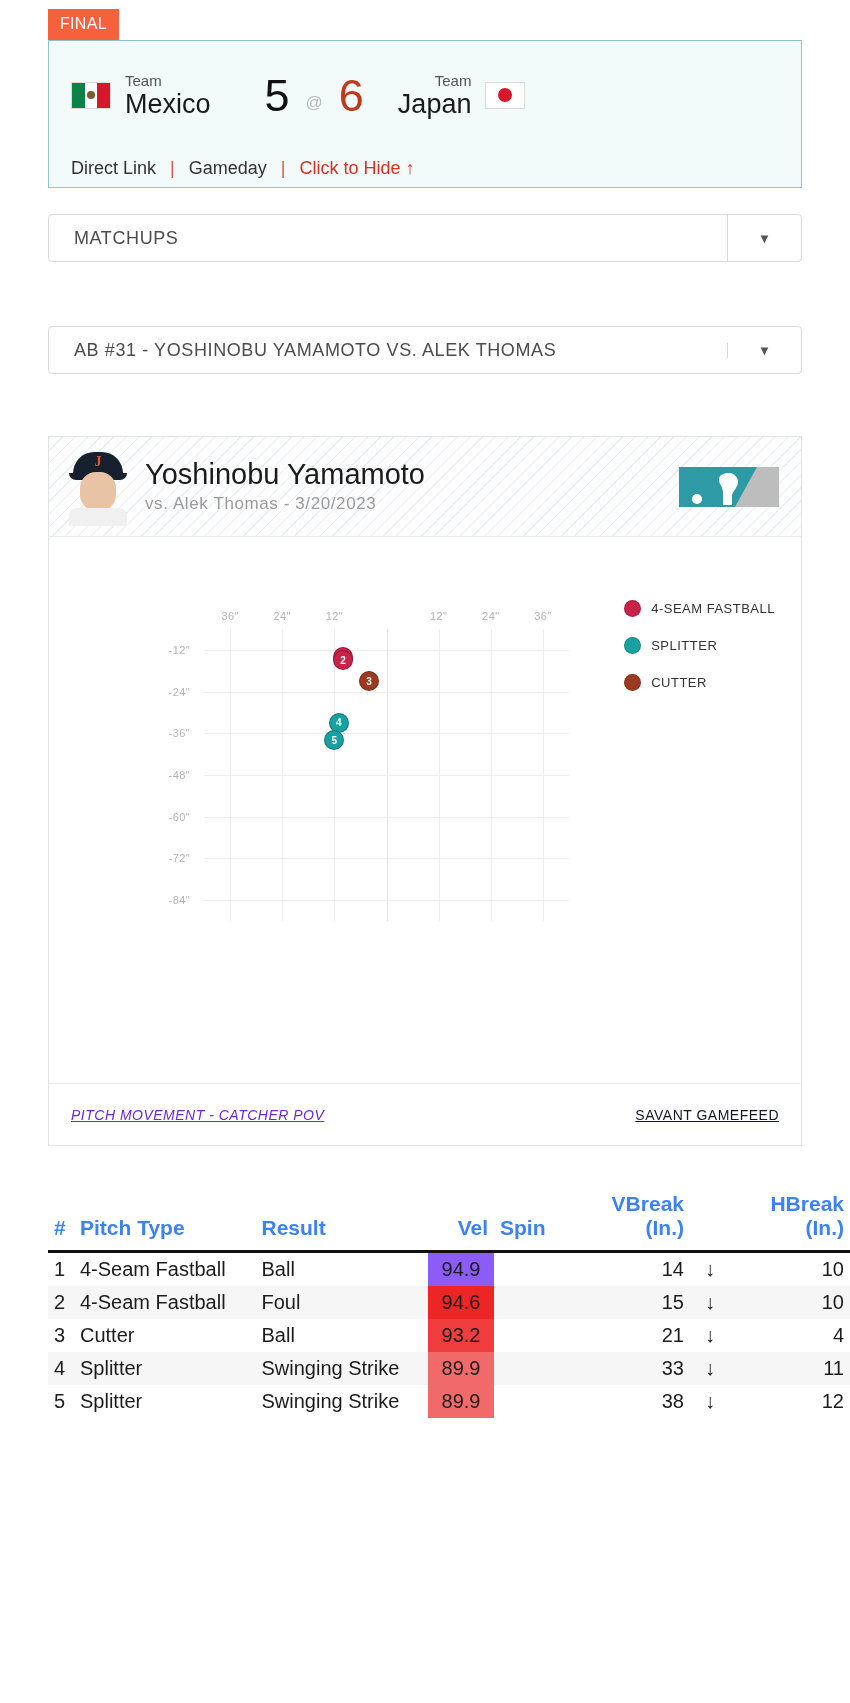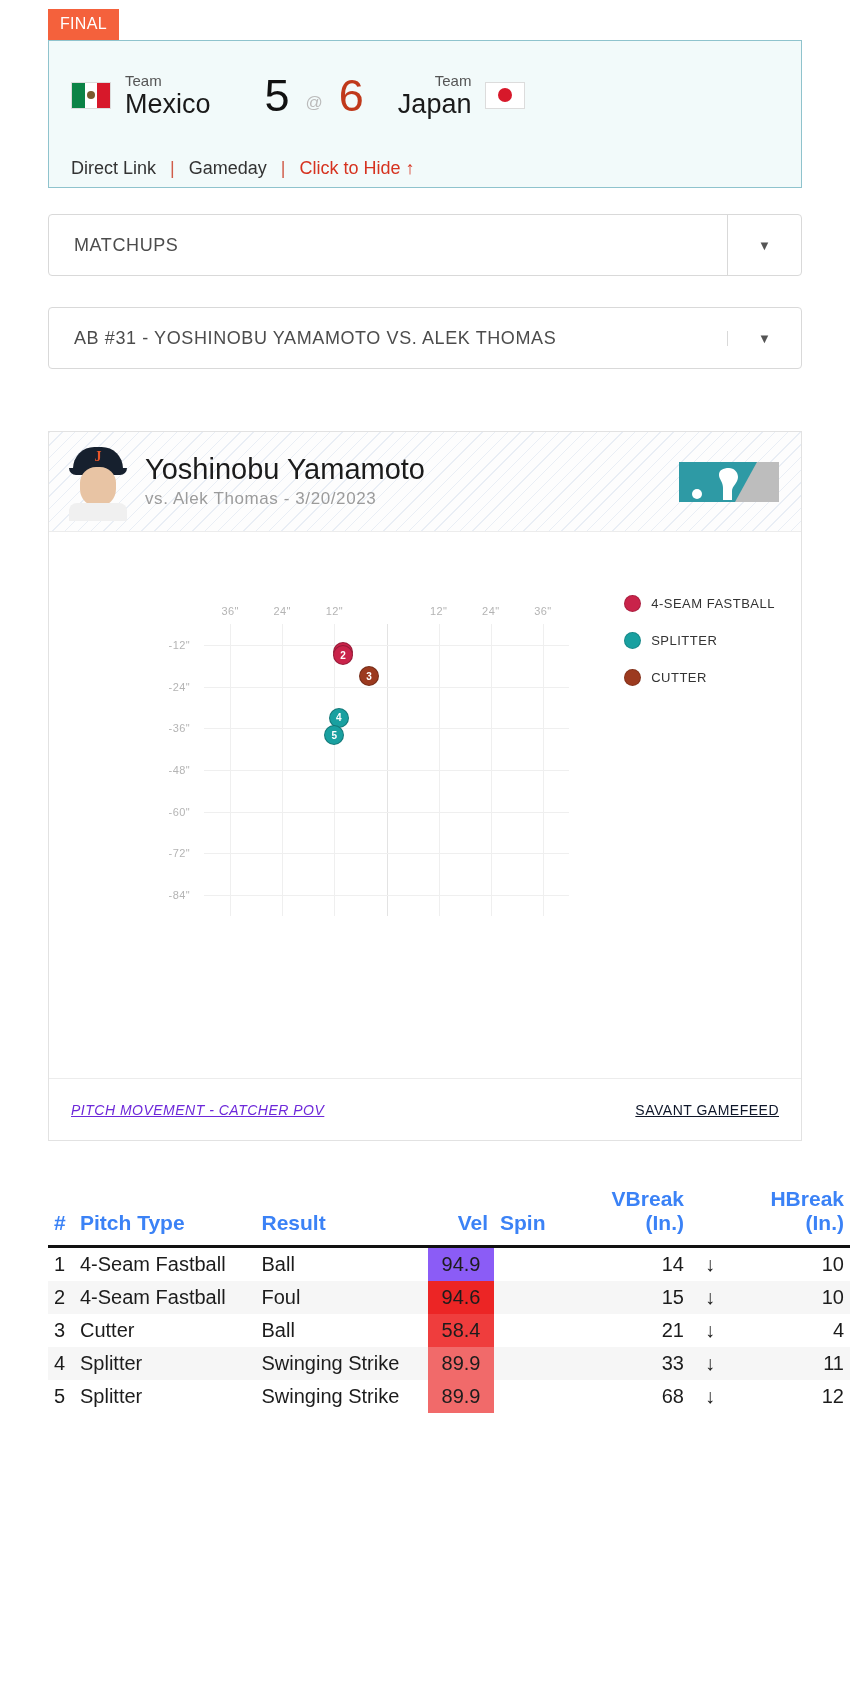--- a/index.html
+++ b/index.html
@@ -70,27 +70,27 @@
     position:absolute; left:22px; bottom:8px;
     font-size:18px; color:#333;
   }
   .links-row a{ color:#333; text-decoration:none; }
   .links-row .sep{ color:#d05c4a; margin:0 9px; }
   .links-row .hide{ color:#d6321f; }
 
   
   .select-wrap{
     margin:26px 24px 0 24px;
-    height:62px;
+    height:48px;
     border:1px solid #d9d9d9;
     border-radius:4px;
     display:flex; align-items:stretch;
     background:#fff;
   }
-  .select-wrap.second{ margin-top:31px;align-items:center; }
+  .select-wrap.second{ margin-top:64px;align-items:center; }
   .select-val{
     flex:1; display:flex; align-items:center;
     padding-left:25px;
     font-size:18px; letter-spacing:.6px;
     color:#4c4c4c;
   }
   .select-arrow{
     width:74px; border-left:1px solid #d9d9d9;
     display:flex;align-items:center;justify-content:center;
     color:#555; font-size:13px;
@@ -395,21 +395,21 @@
           <td class="c-vel" style="background: rgb(236, 37, 37);">94.6</td>
           <td class="c-spin"></td>
           <td class="c-vb">15</td>
           <td class="c-arrow">↓</td>
           <td class="c-hb">10</td>
         </tr>
         <tr>
           <td class="c-num">3</td>
           <td class="c-type">Cutter</td>
           <td class="c-res">Ball</td>
-          <td class="c-vel" style="background: rgb(239, 61, 61);">58.4</td>
+          <td class="c-vel" style="background: rgb(239, 61, 61);">93.2</td>
           <td class="c-spin"></td>
           <td class="c-vb">21</td>
           <td class="c-arrow">↓</td>
           <td class="c-hb">4</td>
         </tr>
         <tr>
           <td class="c-num">4</td>
           <td class="c-type">Splitter</td>
           <td class="c-res">Swinging Strike</td>
           <td class="c-vel" style="background: rgb(241, 106, 106);">89.9</td>
@@ -417,20 +417,20 @@
           <td class="c-vb">33</td>
           <td class="c-arrow">↓</td>
           <td class="c-hb">11</td>
         </tr>
         <tr>
           <td class="c-num">5</td>
           <td class="c-type">Splitter</td>
           <td class="c-res">Swinging Strike</td>
           <td class="c-vel" style="background: rgb(241, 106, 106);">89.9</td>
           <td class="c-spin"></td>
-          <td class="c-vb">68</td>
+          <td class="c-vb">38</td>
           <td class="c-arrow">↓</td>
           <td class="c-hb">12</td>
         </tr>
       </tbody>
   </table>
 
 </div>
 
 </body></html>

